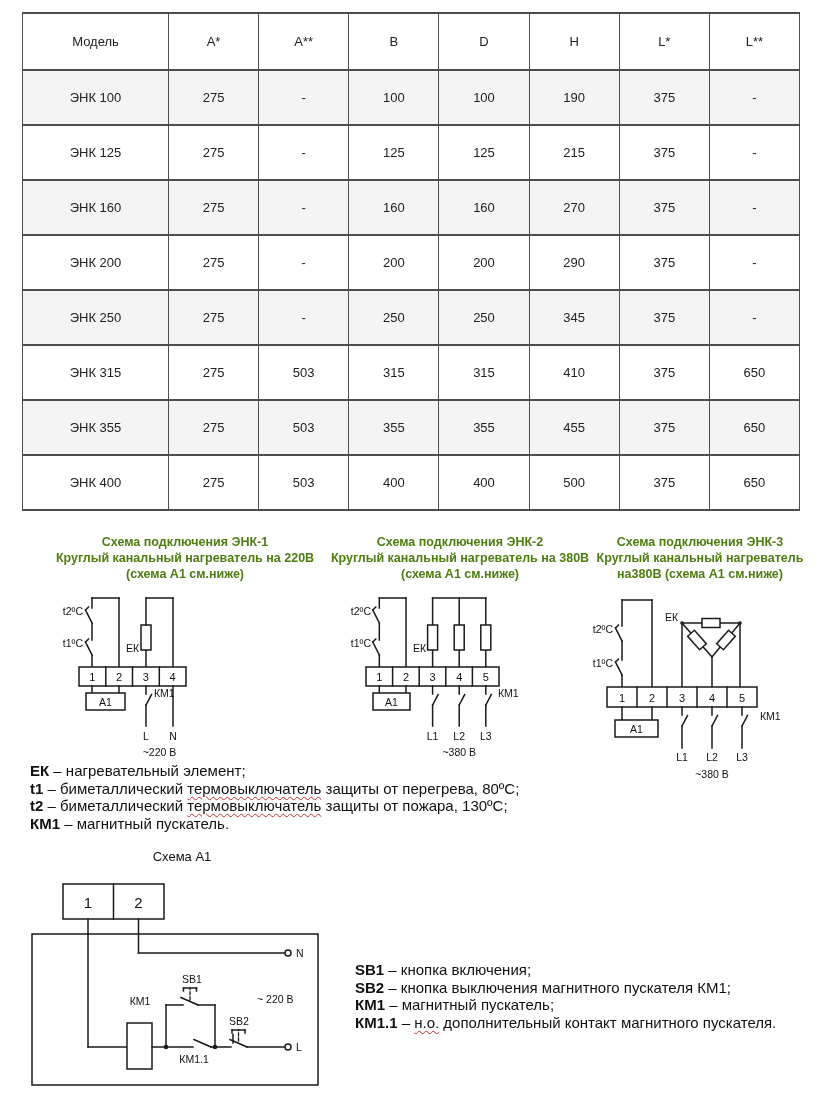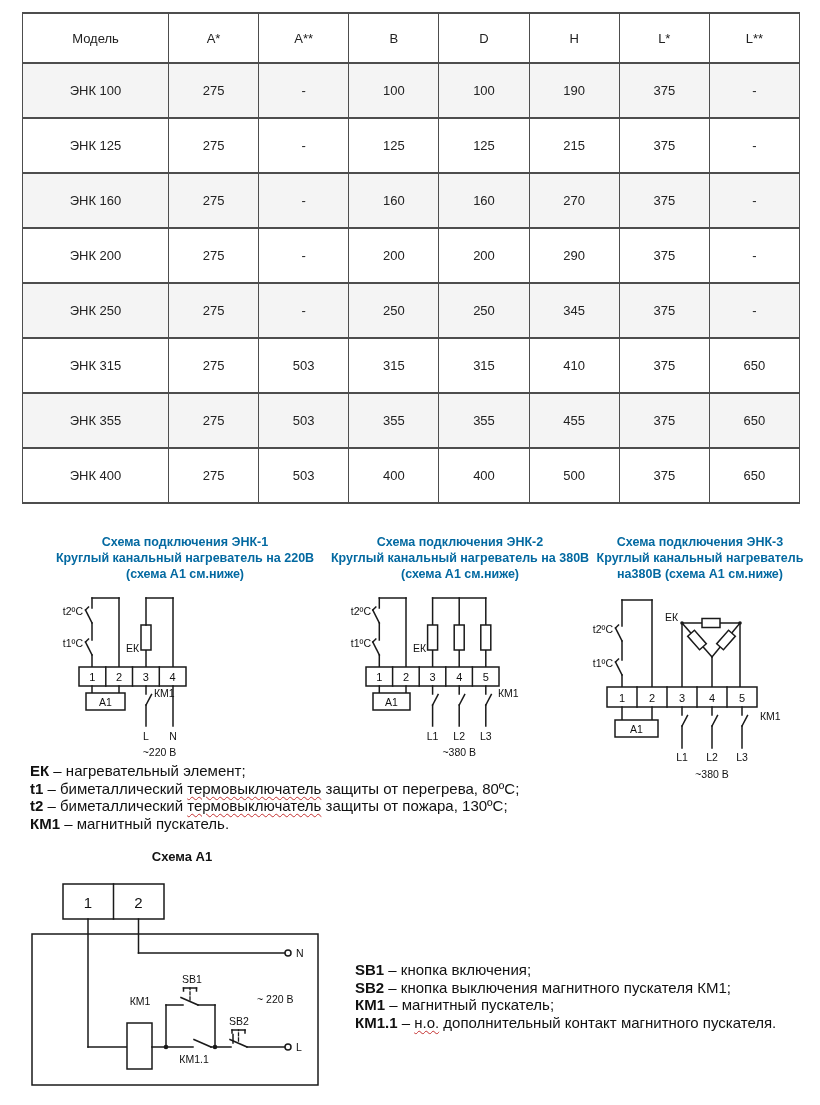--- a/index.html
+++ b/index.html
@@ -4,33 +4,33 @@
 <style>
   html,body { margin:0; padding:0; background:#fff; }
   .page { position:relative; width:820px; height:1105px; background:#fff;
           font-family:"Liberation Sans", sans-serif; color:#1a1a1a; overflow:hidden; }
 
   
   .dim-table { position:absolute; left:22px; top:12px; width:778px;
                border-collapse:collapse; table-layout:fixed; font-size:13px; color:#222; }
   .dim-table th, .dim-table td { border:solid #4d4d4d; border-width:2px 1px;
                text-align:center; vertical-align:middle; font-weight:normal; padding:0; }
-  .dim-table thead tr { height:50px;margin-top:28px; }
+  .dim-table thead tr { height:57px;margin-top:28px; }
   .dim-table tbody tr { height:55px;padding-left:26px; }
   .dim-table tbody tr:nth-child(odd) { background:#f4f4f4; }
   col.model { width:146px; }
 
   
   .diag-title { position:absolute; text-align:center; font-weight:bold;
-                font-size:12.5px; line-height:16px; color:#0369a1; }
+                font-size:12.5px; line-height:16px; color:#4d7c0f; }
   #title-d1 { left:20px;  top:534px; width:330px; }
   #title-d2 { left:300px; top:534px; width:320px; }
   #title-d3 { left:588px; top:534px; width:224px; }
   #a1-title { position:absolute; left:72px; top:849px; width:220px; text-align:center;
-              font-weight:bold; font-size:13px; color:#111; }
+              font-weight:normal; font-size:13px; color:#111; }
 
   
   .sch { position:absolute; }
   #svg-d1 { left:30px;  top:588px; }
   #svg-d2 { left:330px; top:588px; }
   #svg-d3 { left:580px; top:588px; }
   #svg-a1 { left:20px;  top:872px; }
   .sch line { stroke:#1a1a1a; stroke-width:1.5; stroke-linecap:square; }
   .sch rect { fill:#fff; stroke:#1a1a1a; stroke-width:1.5; }
   .sch line.dash { stroke-dasharray:3,2.2; stroke-width:1.3; }

